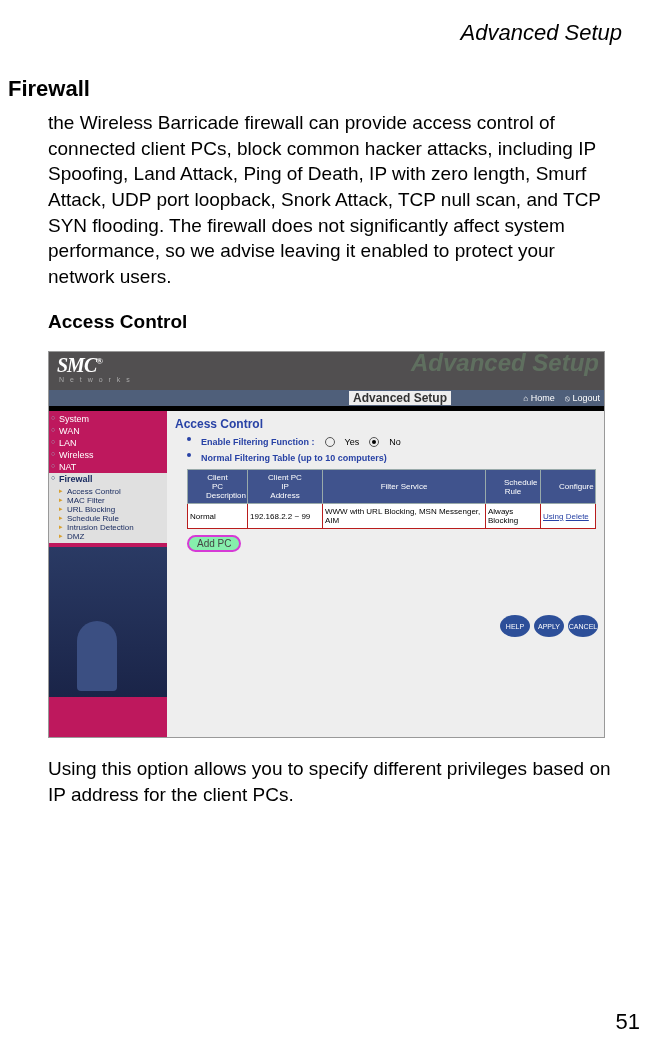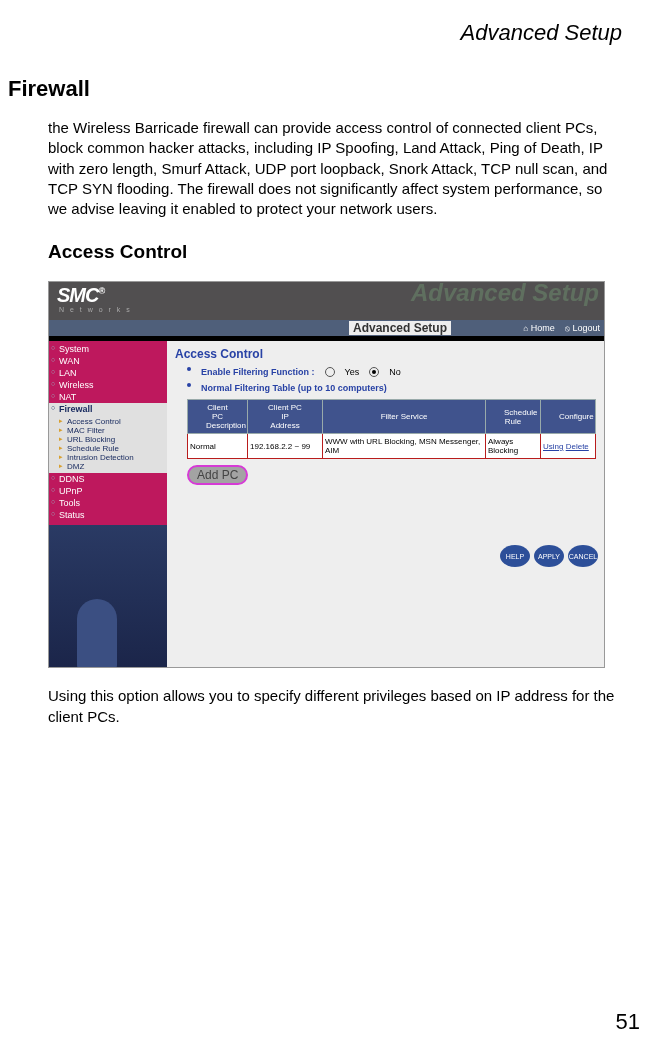--- a/index.html
+++ b/index.html
@@ -23,23 +23,23 @@
   }
   .h1 {
     font-weight: bold;
     font-size: 22px;
     margin: 0 0 8px 0;
   }
   .body-indent {
     margin-left: 40px;
   }
   .body-text {
-    font-size: 15px;
+    font-size: 19px;
     line-height: 1.35;
-    margin: 16px 0 22px 0;
+    margin: 8px 0 22px 0;
   }
   .h2 {
     font-weight: bold;
     font-size: 19px;
     margin: 0 0 18px 0;
   }
 
   
   .shot {
     border: 1px solid #999;
@@ -52,21 +52,21 @@
   }
   .shot-header {
     height: 38px;
     background: #514f50;
     position: relative;
   }
   .smc-logo {
     position: absolute;
     left: 8px;
     top: 2px;
-    font-family: Liberation Sans, sans-serif;
+    font-family: Liberation Serif, serif;
     font-weight: bold;
     font-style: italic;
     color: #fff;
     font-size: 20px;
     letter-spacing: -1px;
   }
   .smc-reg {
     font-size: 9px;
     vertical-align: super;
   }
@@ -238,24 +238,24 @@
     background: #fff;
     color: #000;
   }
   table.filter a { color: #2842a5; text-decoration: underline; cursor:pointer; }
 
   .addpc {
     display: inline-block;
     margin-left: 12px;
     border: 2px solid #d63ad6;
     border-radius: 10px;
-    font-size: 12px;
+    font-size: 10px;
     padding: 1px 8px;
     color: #444;
-    background: #a3a3a3;
+    background: #86efac;
     cursor: pointer;
   }
 
   .action-btns {
     position: absolute;
     right: 6px;
     bottom: 100px;
     display: flex;
     gap: 4px;
   }
@@ -317,26 +317,20 @@
             <div>NAT</div>
             <div class="active">Firewall</div>
           </div>
           <div class="sub-nav">
             <div>Access Control</div>
             <div>MAC Filter</div>
             <div>URL Blocking</div>
             <div>Schedule Rule</div>
             <div>Intrusion Detection</div>
             <div>DMZ</div>
-          </div>
-          <div class="nav-top">
-            <div>DDNS</div>
-            <div>UPnP</div>
-            <div>Tools</div>
-            <div>Status</div>
           </div>
           <div class="sidebar-art"></div>
         </div>
 
         <div class="content-pane">
           <div class="ac-title">Access Control</div>
 
           <div class="bullet-row">
             <span class="dot"></span>
             <span>Enable Filtering Function :</span>

